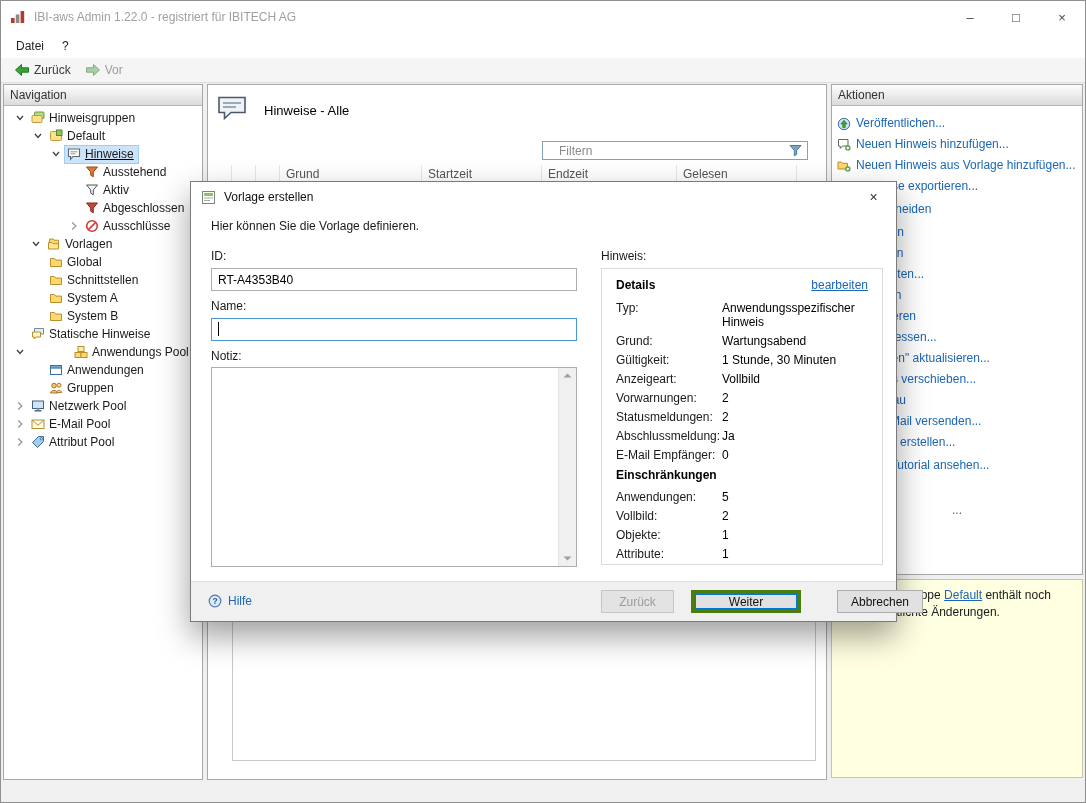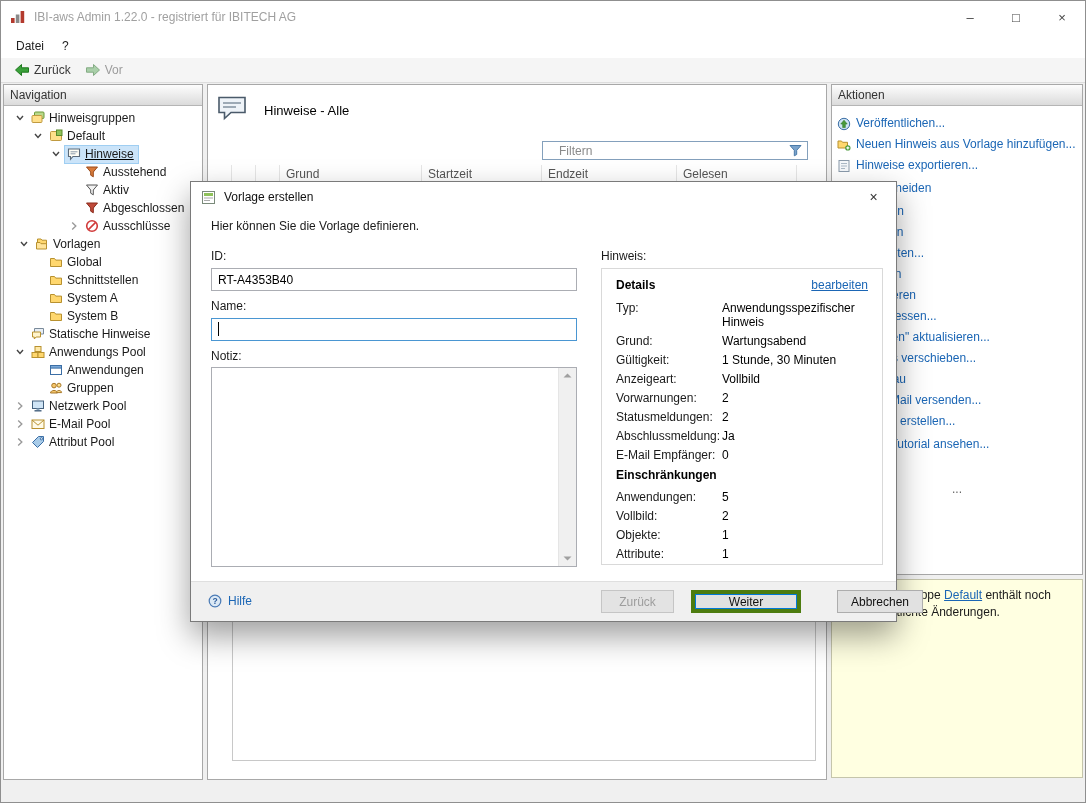--- a/index.html
+++ b/index.html
@@ -231,21 +231,21 @@
           <span class="tree-core">
             <span class="ic">
               <svg width="14" height="14" viewBox="0 0 14 14">
                 <circle cx="7" cy="7" r="5.3" fill="#fff" stroke="#d13a3a" stroke-width="1.6"></circle>
                 <line x1="3.4" y1="10.6" x2="10.6" y2="3.4" stroke="#d13a3a" stroke-width="1.6"></line>
               </svg>
             </span>
             <span class="tree-label">Ausschlüsse</span>
           </span>
         </div>
-        <div class="tree-row" style="padding-left: 12px;">
+        <div class="tree-row" style="padding-left: 24px;">
           <span class="ic chev">
             <svg width="10" height="10" viewBox="0 0 10 10">
               <path d="M2 3 L5 6.4 L8 3" fill="none" stroke="#444" stroke-width="1.4"></path>
             </svg>
           </span>
           <span class="tree-core">
             <span class="ic">
               <svg width="14" height="14" viewBox="0 0 14 14">
                 <path d="M2.5 2 h3.5 l1 1.2 h4.5 v5 h-9 z" fill="#ffd76e" stroke="#b8912f"></path>
                 <path d="M1.5 5.5 h3.5 l1 1.2 h5.5 v5.3 h-10 z" fill="#ffe49a" stroke="#b8912f"></path>
@@ -303,21 +303,21 @@
           <span class="tree-core">
             <span class="ic">
               <svg width="14" height="14" viewBox="0 0 14 14">
                 <path d="M3.5 1.5 h9 v5.5 h-5 l-1.8 2 v-2 h-2.2 z" fill="#e8eef5" stroke="#7a8a9a"></path>
                 <path d="M1.5 5 h8 v5 h-4.4 l-1.8 2 v-2 h-1.8 z" fill="#fff4cc" stroke="#b8912f"></path>
               </svg>
             </span>
             <span class="tree-label">Statische Hinweise</span>
           </span>
         </div>
-        <div class="tree-row" style="padding-left: 8px;">
+        <div class="tree-row" style="padding-left: 8px; gap: 43px;">
           <span class="ic chev">
             <svg width="10" height="10" viewBox="0 0 10 10">
               <path d="M2 3 L5 6.4 L8 3" fill="none" stroke="#444" stroke-width="1.4"></path>
             </svg>
           </span>
           <span class="tree-core">
             <span class="ic">
               <svg width="14" height="14" viewBox="0 0 14 14">
                 <rect x="4" y="1.5" width="6" height="5" fill="#ffe9a8" stroke="#b8912f"></rect>
                 <rect x="1" y="7.5" width="6" height="5" fill="#ffd76e" stroke="#b8912f"></rect>
@@ -445,20 +445,30 @@
             <svg width="14" height="14" viewBox="0 0 14 14">
               <circle cx="7" cy="7" r="5.7" fill="#cfe4f5" stroke="#3b6ea5"></circle>
               <path d="M7 3.2 L10.2 7 H8.3 V10.6 H5.7 V7 H3.8 z" fill="#4a9a3a" stroke="#2a7a2a" stroke-width="0.6"></path>
             </svg>
           </span>
           <span class="action-label">Veröffentlichen...</span>
         </div>
         <div class="action-item">
           <span class="ic">
             <svg width="14" height="14" viewBox="0 0 14 14">
+              <path d="M1.5 1.5 h9.5 v6.5 h-5.5 l-2.3 2.5 v-2.5 h-1.7 z" fill="#fffef5" stroke="#5a6a7a"></path>
+              <rect x="8.2" y="7.2" width="5.3" height="5.3" rx="2.6" fill="#4a9a3a"></rect>
+              <path d="M10.85 8.4 v3 M9.35 9.9 h3" stroke="#fff" stroke-width="1.2"></path>
+            </svg>
+          </span>
+          <span class="action-label">Neuen Hinweis hinzufügen...</span>
+        </div>
+        <div class="action-item">
+          <span class="ic">
+            <svg width="14" height="14" viewBox="0 0 14 14">
               <path d="M1 3 h3.5 l1 1.3 h5 v5.7 h-9.5 z" fill="#ffd76e" stroke="#b8912f"></path>
               <rect x="8.2" y="7.2" width="5.3" height="5.3" rx="2.6" fill="#4a9a3a"></rect>
               <path d="M10.85 8.4 v3 M9.35 9.9 h3" stroke="#fff" stroke-width="1.2"></path>
             </svg>
           </span>
           <span class="action-label">Neuen Hinweis aus Vorlage hinzufügen...</span>
         </div>
         <div class="action-item">
           <span class="ic">
             <svg width="14" height="14" viewBox="0 0 14 14">

